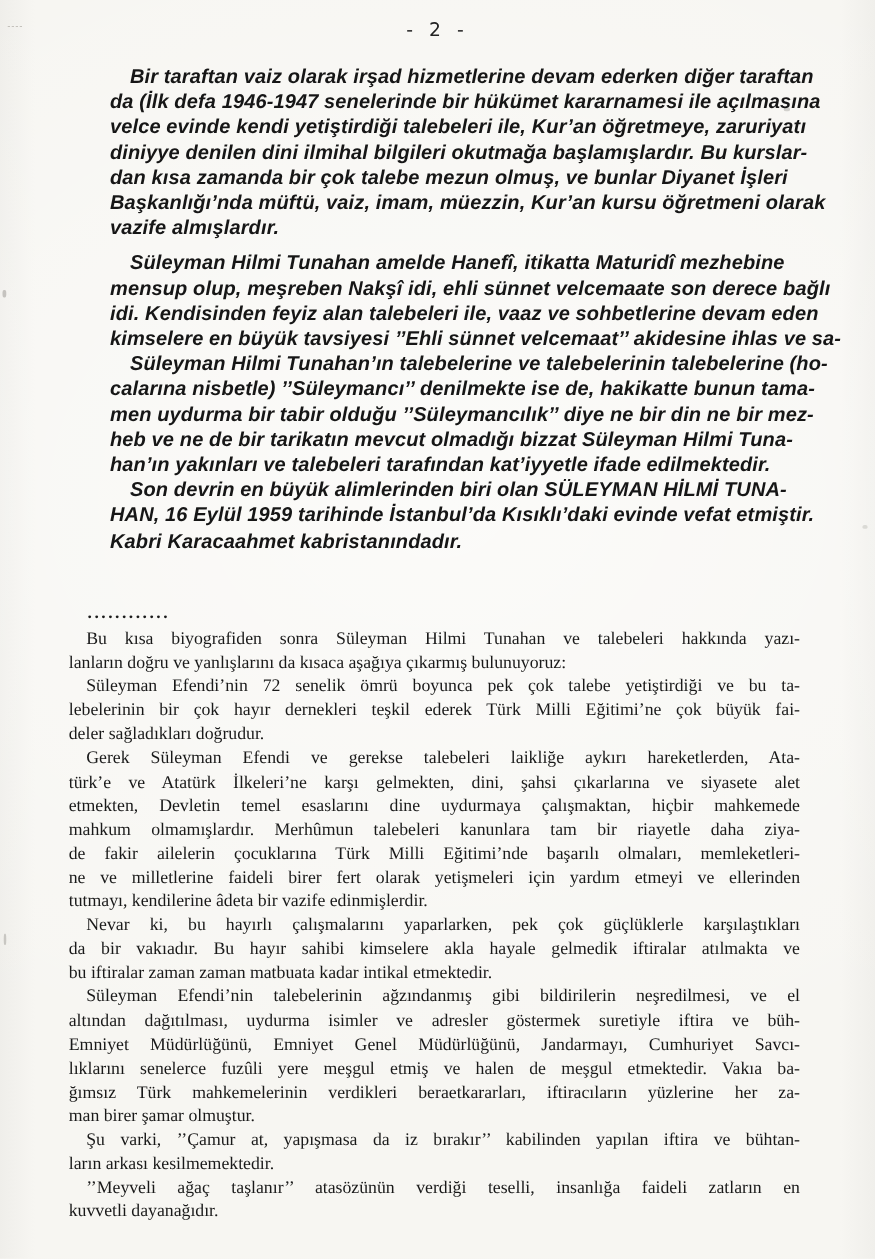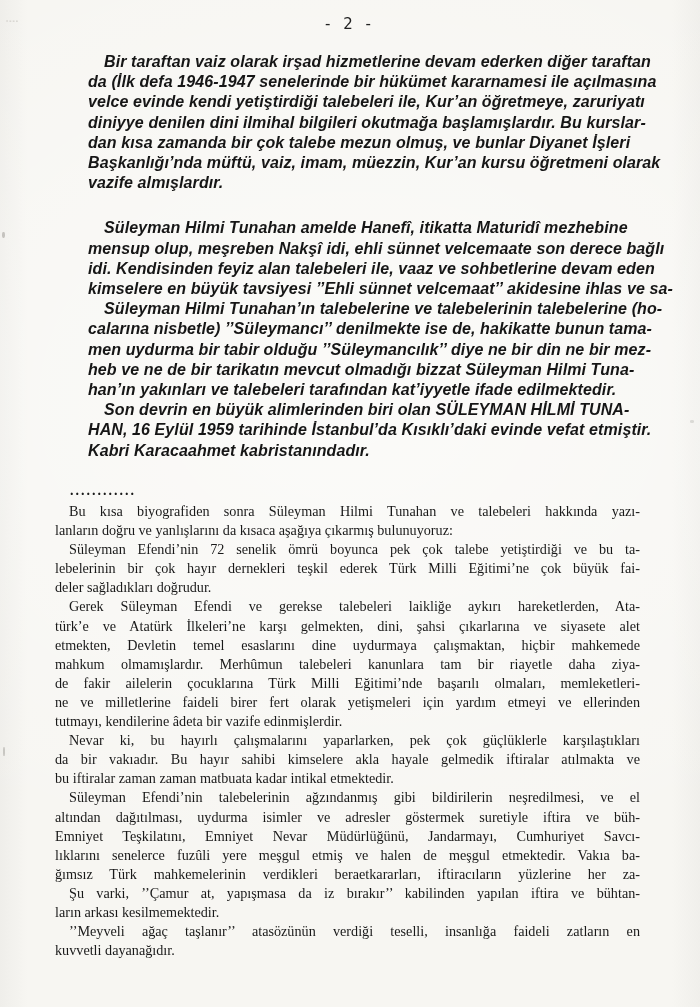--- a/index.html
+++ b/index.html
@@ -38,21 +38,21 @@
     top: 52px;
     width: 534px;
     font-family: "Liberation Sans", sans-serif;
     font-style: italic;
     font-weight: bold;
     font-size: 16px;
     line-height: 20.2px;
     color: #161616;
     letter-spacing: 0.1px;
   }
-  .italic-block .para:nth-child(2) { margin-top: 25px; }
+  .italic-block .para:nth-child(2) { margin-top: 8px; }
   .italic-block .line.first { text-indent: 16px; }
 
   
   .dots {
     position: absolute;
     left: 70px;
     top: 483px;
     font-family: "Liberation Serif", serif;
     font-weight: bold;
     font-size: 14px;
@@ -161,23 +161,24 @@
         <div class="line last">tutmayı, kendilerine âdeta bir vazife edinmişlerdir.</div>
       </div>
     <div class="para">
         <div class="line first">Nevar ki, bu hayırlı çalışmalarını yaparlarken, pek çok güçlüklerle karşılaştıkları</div>
         <div class="line">da bir vakıadır. Bu hayır sahibi kimselere akla hayale gelmedik iftiralar atılmakta ve</div>
         <div class="line last">bu iftiralar zaman zaman matbuata kadar intikal etmektedir.</div>
       </div>
     <div class="para">
         <div class="line first">Süleyman Efendi’nin talebelerinin ağzındanmış gibi bildirilerin neşredilmesi, ve el</div>
         <div class="line">altından dağıtılması, uydurma isimler ve adresler göstermek suretiyle iftira ve büh-</div>
-        <div class="line">Emniyet Teşkilatını, Emniyet Nevar Müdürlüğünü, Jandarmayı, Cumhuriyet Savcı-</div>
+        <div class="line">Emniyet Müdürlüğünü, Emniyet Genel Müdürlüğünü, Jandarmayı, Cumhuriyet Savcı-</div>
         <div class="line">lıklarını senelerce fuzûli yere meşgul etmiş ve halen de meşgul etmektedir. Vakıa ba-</div>
         <div class="line">ğımsız Türk mahkemelerinin verdikleri beraetkararları, iftiracıların yüzlerine her za-</div>
+        <div class="line last">man birer şamar olmuştur.</div>
       </div>
     <div class="para">
         <div class="line first">Şu varki, ’’Çamur at, yapışmasa da iz bırakır’’ kabilinden yapılan iftira ve bühtan-</div>
         <div class="line last">ların arkası kesilmemektedir.</div>
       </div>
     <div class="para">
         <div class="line first">’’Meyveli ağaç taşlanır’’ atasözünün verdiği teselli, insanlığa faideli zatların en</div>
         <div class="line last">kuvvetli dayanağıdır.</div>
       </div>
   </div>

